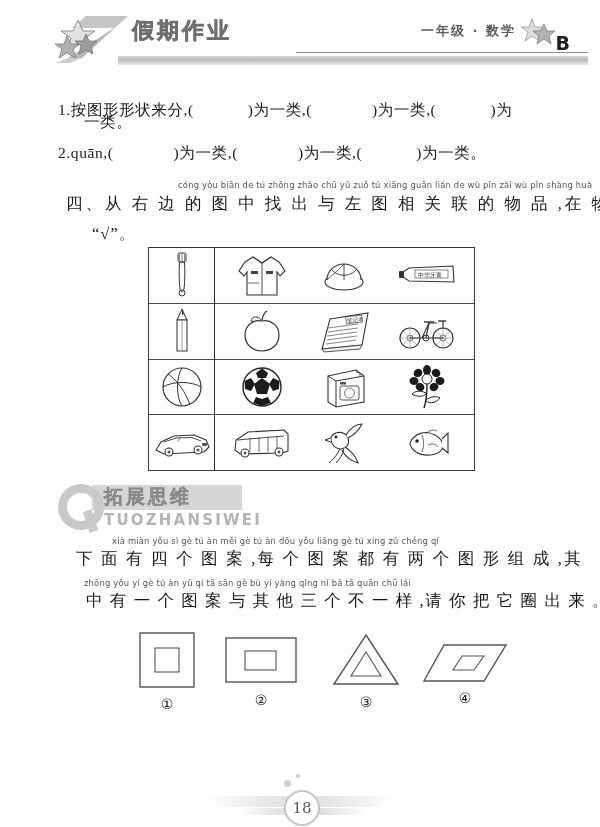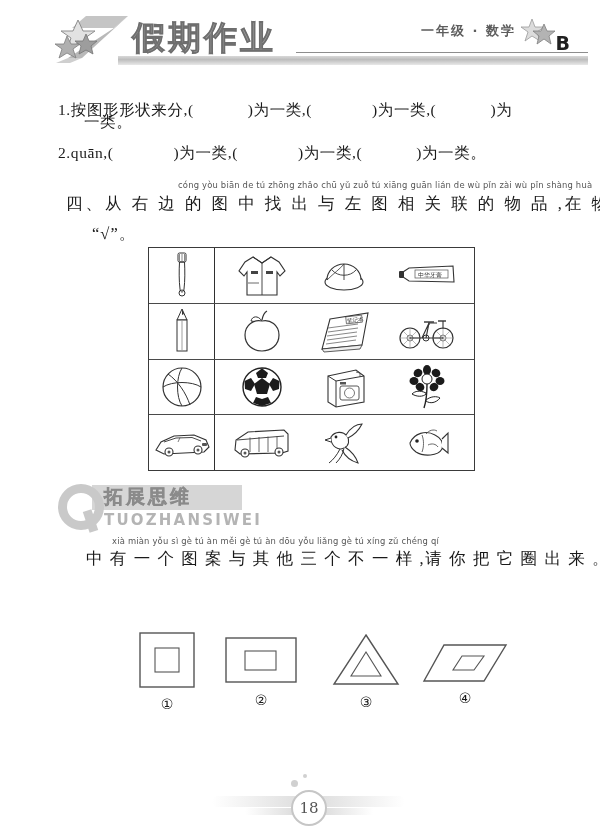--- a/index.html
+++ b/index.html
@@ -24,21 +24,21 @@
   }
   #header-logo-stars {
     position: absolute;
     left: 52px; top: 14px;
     width: 78px; height: 50px;
   }
   #header-title {
     position: absolute;
     left: 132px; top: 16px;
     font-family: "DejaVu Sans", sans-serif;
-    font-size: 33px;
+    font-size: 22px;
     font-weight: bold;
     letter-spacing: 3px;
     color: #9a9a9a;
     -webkit-text-stroke: 0.7px #6e6e6e;
     white-space: nowrap;
   }
   #header-grade {
     position: absolute;
     right: 84px; top: 22px;
     font-family: "DejaVu Sans", sans-serif;
@@ -240,21 +240,21 @@
   .figure-label {
     font-family: "DejaVu Sans", serif;
     font-size: 14px;
     color: #1a1a1a;
     margin-top: 2px;
   }
 
   
   #footer {
     position: absolute;
-    left: 7px; top: 770px;
+    left: 0; top: 770px;
     width: 501px; height: 57px;
   }
   #footer-swoosh-l {
     position: absolute;
     left: 205px; top: 26px;
     width: 108px; height: 11px;
     background: linear-gradient(to right, #ffffff, #d7d7d7);
     border-radius: 6px 0 0 6px;
   }
   #footer-swoosh-r {
@@ -559,20 +559,22 @@
 <div id="tuozhan">
   <div id="tz-band"></div>
   <div id="tz-qmark"></div>
   <div id="tz-qtail"></div>
   <div id="tz-cn">拓展思维</div>
   <div id="tz-py">TUOZHANSIWEI</div>
 </div>
 
 <div id="ext-block">
   <div class="pinyin-row" id="ext-py1">xià miàn yǒu sì  gè  tú  àn    měi gè  tú  àn dōu yǒu liǎng gè  tú xíng zǔ chéng    qí</div>
+  <div id="ext-line1">下 面 有 四 个 图 案 ,每 个 图 案 都 有 两 个 图 形 组 成 ,其</div>
+  <div class="pinyin-row" id="ext-py2">zhōng yǒu  yí  gè  tú  àn  yǔ  qí  tā sān gè  bù  yí yàng  qǐng nǐ  bǎ  tā quān chū lái</div>
   <div id="ext-line2">中 有 一 个 图 案 与 其 他 三 个 不 一 样 ,请 你 把 它 圈 出 来 。</div>
 </div>
 
 <div id="figures">
 
   <div class="figure-slot" style="left:0px; top:0px; width:74px;">
     <svg width="62" height="60" viewBox="0 0 62 60">
       <rect x="4" y="3" width="54" height="54" fill="none" stroke="#555" stroke-width="1.4"></rect>
       <rect x="19" y="18" width="24" height="24" fill="none" stroke="#555" stroke-width="1.1"></rect>
     </svg>

